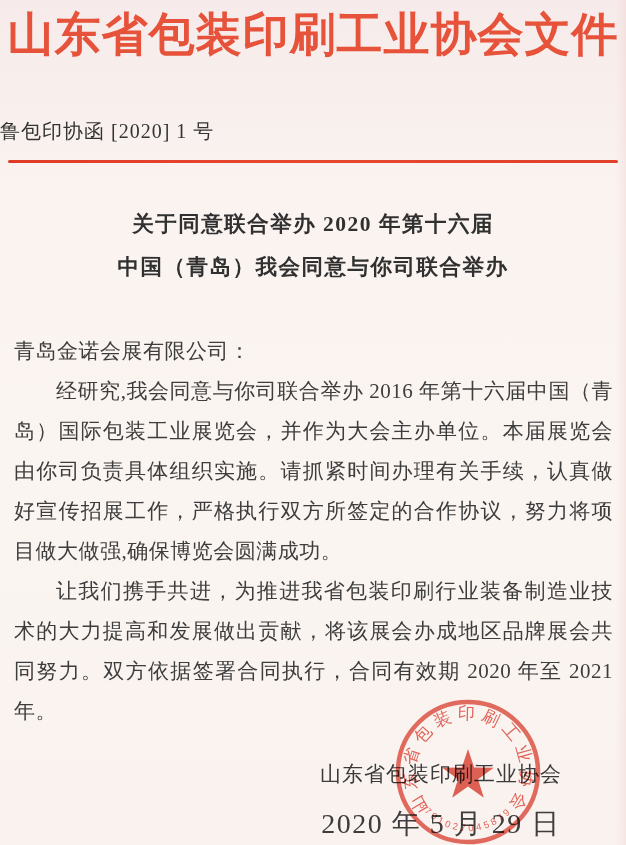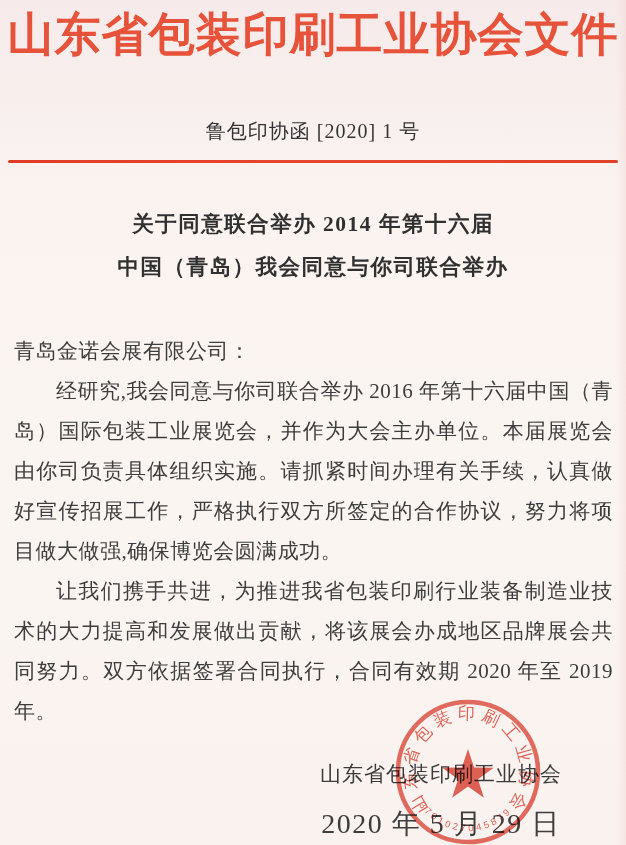--- a/index.html
+++ b/index.html
@@ -22,21 +22,21 @@
   }
   .org-title {
     position: absolute; top: 4px; left: 0; right: 0;
     margin: 0; text-align: center;
     font-size: 46px; font-weight: 700; letter-spacing: 1px;
     color: #e7523b;
     white-space: nowrap;
   }
   .doc-number {
     position: absolute; top: 118px; left: 0; right: 0;
-    text-align: center;
+    text-align: left;
     font-size: 20px; color: #333333;
     letter-spacing: 1px;
   }
   .red-line {
     position: absolute; top: 160px; left: 8px; right: 8px; height: 3px;
     background: linear-gradient(90deg, #df3c28, #e8472f 50%, #e0402c);
     border-radius: 2px;
   }
   .doc-title {
     position: absolute; top: 203px; left: 0; right: 0;
@@ -77,28 +77,28 @@
 
 <div class="page">
 
   <h1 class="org-title">山东省包装印刷工业协会文件</h1>
 
   <div class="doc-number">鲁包印协函 [2020] 1 号</div>
 
   <div class="red-line"></div>
 
   <h2 class="doc-title">
-    <span>关于同意联合举办 2014 年第十六届</span><br>
+    <span>关于同意联合举办 2020 年第十六届</span><br>
     <span>中国（青岛）我会同意与你司联合举办</span>
   </h2>
 
   <div class="body-text">
     <p class="salutation">青岛金诺会展有限公司：</p>
     <p>经研究,我会同意与你司联合举办 2016 年第十六届中国（青岛）国际包装工业展览会，并作为大会主办单位。本届展览会由你司负责具体组织实施。请抓紧时间办理有关手续，认真做好宣传招展工作，严格执行双方所签定的合作协议，努力将项目做大做强,确保博览会圆满成功。</p>
-    <p>让我们携手共进，为推进我省包装印刷行业装备制造业技术的大力提高和发展做出贡献，将该展会办成地区品牌展会共同努力。双方依据签署合同执行，合同有效期 2020 年至 2019 年。</p>
+    <p>让我们携手共进，为推进我省包装印刷行业装备制造业技术的大力提高和发展做出贡献，将该展会办成地区品牌展会共同努力。双方依据签署合同执行，合同有效期 2020 年至 2021 年。</p>
   </div>
 
   <div class="sign-block">
     <div class="sign-org">山东省包装印刷工业协会</div>
     <div class="sign-date">2020 年 5 月 29 日</div>
   </div>
 
   <svg class="seal" viewBox="0 0 160 160" xmlns="http://www.w3.org/2000/svg">
     <defs>
       <path id="sealTopArc" d="M 42.5,117.5 A 53,53 0 1 1 117.5,117.5" fill="none"></path>

